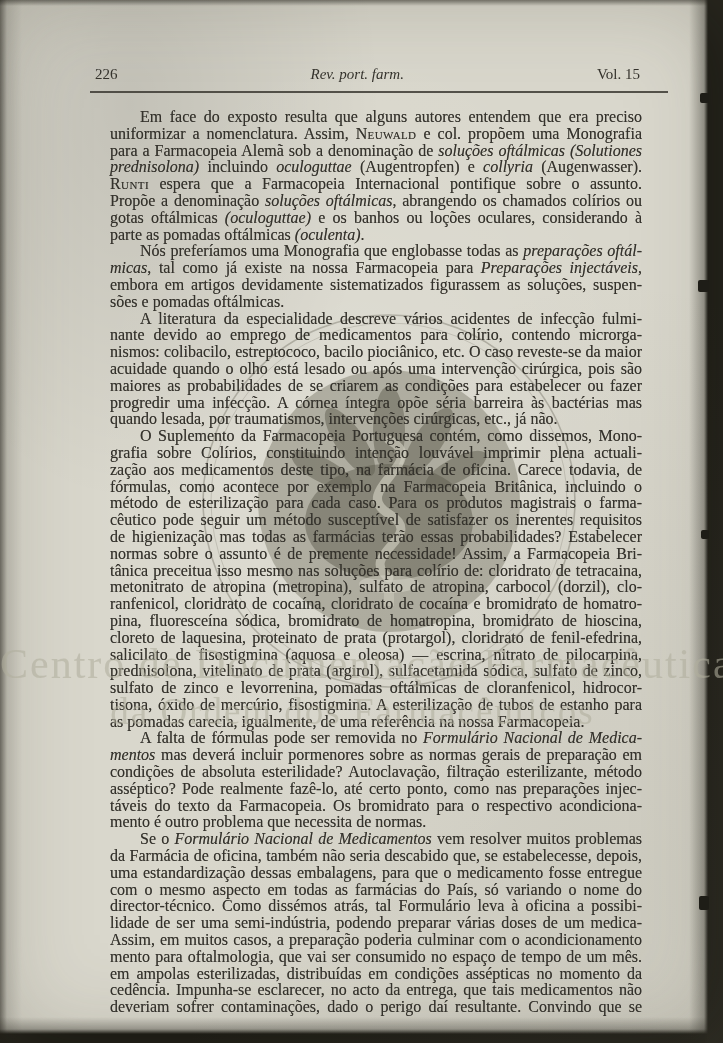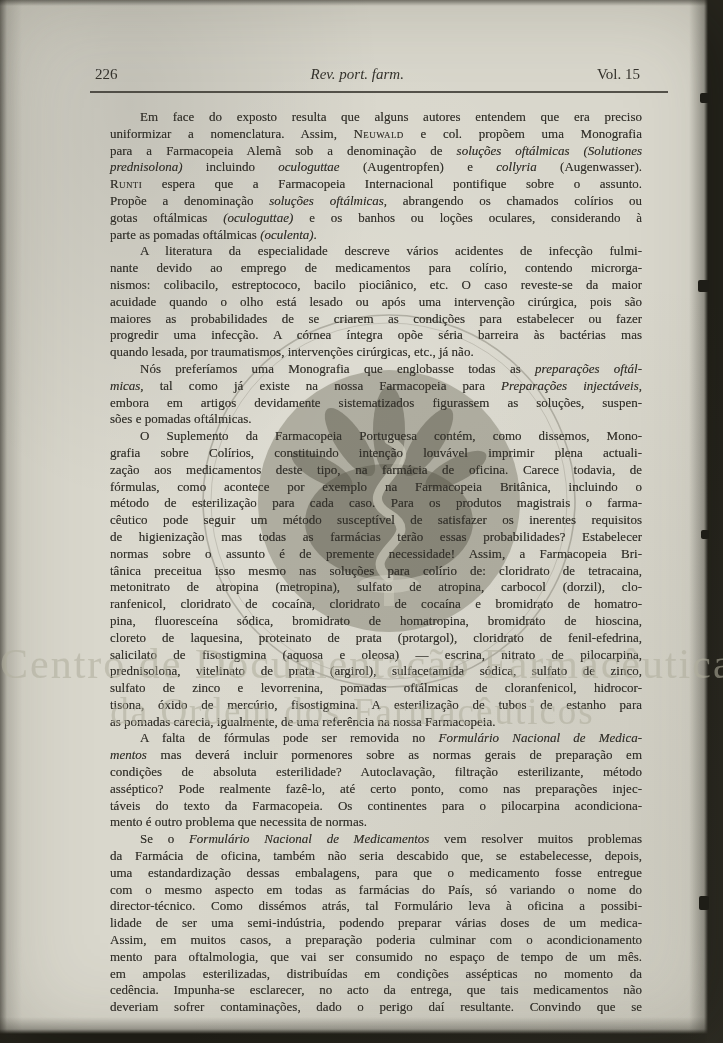--- a/index.html
+++ b/index.html
@@ -23,21 +23,21 @@
   }
   .header{
     position:absolute;top:66px;left:95px;width:545px;z-index:2;
     display:flex;justify-content:space-between;align-items:baseline;
     font-size:15px;color:#34322c;
   }
   .journal{font-style:italic;}
   .rule{position:absolute;top:91px;left:90px;width:578px;height:2px;background:#3c3a33;opacity:.85;z-index:2;}
   .body{
     position:absolute;top:109px;left:110px;width:532px;z-index:2;
-    font-size:13px;color:#34322c;
+    font-size:16px;color:#34322c;
     text-shadow:0 0 .4px rgba(52,50,42,.55);
   }
   .line{
     line-height:16.8px;height:16.8px;
     text-align:justify;text-align-last:justify;
     white-space:nowrap;
   }
   .line.indent{text-indent:30px;}
   .line.last{text-align-last:left;font-family:Liberation Serif, serif;}
   span.i{font-style:italic;}
@@ -94,33 +94,33 @@
         <div class="line indent"><span>Em face do exposto resulta que alguns autores entendem que era preciso</span></div>
         <div class="line"><span>uniformizar a nomenclatura. Assim, </span><span class="sc">Neuwald</span><span> e col. propõem uma Monografia</span></div>
         <div class="line"><span>para a Farmacopeia Alemã sob a denominação de </span><span class="i">soluções oftálmicas (Solutiones</span></div>
         <div class="line"><span class="i">prednisolona)</span><span> incluindo </span><span class="i">oculoguttae</span><span> (Augentropfen) e </span><span class="i">collyria</span><span> (Augenwasser).</span></div>
         <div class="line"><span class="sc">Runti</span><span> espera que a Farmacopeia Internacional pontifique sobre o assunto.</span></div>
         <div class="line"><span>Propõe a denominação </span><span class="i">soluções oftálmicas</span><span>, abrangendo os chamados colírios ou</span></div>
         <div class="line"><span>gotas oftálmicas </span><span class="i">(oculoguttae)</span><span> e os banhos ou loções oculares, considerando à</span></div>
         <div class="line last"><span>parte as pomadas oftálmicas </span><span class="i">(oculenta)</span><span>.</span></div>
       </div>
       <div>
+        <div class="line indent"><span>Nós preferíamos uma Monografia que englobasse todas as </span><span class="i">preparações oftál-</span></div>
+        <div class="line"><span class="i">micas</span><span>, tal como já existe na nossa Farmacopeia para </span><span class="i">Preparações injectáveis</span><span>,</span></div>
+        <div class="line"><span>embora em artigos devidamente sistematizados figurassem as soluções, suspen-</span></div>
+        <div class="line last"><span>sões e pomadas oftálmicas.</span></div>
+      </div>
+      <div>
         <div class="line indent"><span>A literatura da especialidade descreve vários acidentes de infecção fulmi-</span></div>
         <div class="line"><span>nante devido ao emprego de medicamentos para colírio, contendo microrga-</span></div>
         <div class="line"><span>nismos: colibacilo, estreptococo, bacilo piociânico, etc. O caso reveste-se da maior</span></div>
         <div class="line"><span>acuidade quando o olho está lesado ou após uma intervenção cirúrgica, pois são</span></div>
         <div class="line"><span>maiores as probabilidades de se criarem as condições para estabelecer ou fazer</span></div>
         <div class="line"><span>progredir uma infecção. A córnea íntegra opõe séria barreira às bactérias mas</span></div>
         <div class="line last"><span>quando lesada, por traumatismos, intervenções cirúrgicas, etc., já não.</span></div>
-      </div>
-      <div>
-        <div class="line indent"><span>Nós preferíamos uma Monografia que englobasse todas as </span><span class="i">preparações oftál-</span></div>
-        <div class="line"><span class="i">micas</span><span>, tal como já existe na nossa Farmacopeia para </span><span class="i">Preparações injectáveis</span><span>,</span></div>
-        <div class="line"><span>embora em artigos devidamente sistematizados figurassem as soluções, suspen-</span></div>
-        <div class="line last"><span>sões e pomadas oftálmicas.</span></div>
       </div>
       <div>
         <div class="line indent"><span>O Suplemento da Farmacopeia Portuguesa contém, como dissemos, Mono-</span></div>
         <div class="line"><span>grafia sobre Colírios, constituindo intenção louvável imprimir plena actuali-</span></div>
         <div class="line"><span>zação aos medicamentos deste tipo, na farmácia de oficina. Carece todavia, de</span></div>
         <div class="line"><span>fórmulas, como acontece por exemplo na Farmacopeia Britânica, incluindo o</span></div>
         <div class="line"><span>método de esterilização para cada caso. Para os produtos magistrais o farma-</span></div>
         <div class="line"><span>cêutico pode seguir um método susceptível de satisfazer os inerentes requisitos</span></div>
         <div class="line"><span>de higienização mas todas as farmácias terão essas probabilidades? Estabelecer</span></div>
         <div class="line"><span>normas sobre o assunto é de premente necessidade! Assim, a Farmacopeia Bri-</span></div>
@@ -133,21 +133,21 @@
         <div class="line"><span>prednisolona, vitelinato de prata (argirol), sulfacetamida sódica, sulfato de zinco,</span></div>
         <div class="line"><span>sulfato de zinco e levorrenina, pomadas oftálmicas de cloranfenicol, hidrocor-</span></div>
         <div class="line"><span>tisona, óxido de mercúrio, fisostigmina. A esterilização de tubos de estanho para</span></div>
         <div class="line last"><span>as pomadas carecia, igualmente, de uma referência na nossa Farmacopeia.</span></div>
       </div>
       <div>
         <div class="line indent"><span>A falta de fórmulas pode ser removida no </span><span class="i">Formulário Nacional de Medica-</span></div>
         <div class="line"><span class="i">mentos</span><span> mas deverá incluir pormenores sobre as normas gerais de preparação em</span></div>
         <div class="line"><span>condições de absoluta esterilidade? Autoclavação, filtração esterilizante, método</span></div>
         <div class="line"><span>asséptico? Pode realmente fazê-lo, até certo ponto, como nas preparações injec-</span></div>
-        <div class="line"><span>táveis do texto da Farmacopeia. Os continentes para o pilocarpina acondiciona-</span></div>
+        <div class="line"><span>táveis do texto da Farmacopeia. Os bromidrato para o respectivo acondiciona-</span></div>
         <div class="line last"><span>mento é outro problema que necessita de normas.</span></div>
       </div>
       <div>
         <div class="line indent"><span>Se o </span><span class="i">Formulário Nacional de Medicamentos</span><span> vem resolver muitos problemas</span></div>
         <div class="line"><span>da Farmácia de oficina, também não seria descabido que, se estabelecesse, depois,</span></div>
         <div class="line"><span>uma estandardização dessas embalagens, para que o medicamento fosse entregue</span></div>
         <div class="line"><span>com o mesmo aspecto em todas as farmácias do País, só variando o nome do</span></div>
         <div class="line"><span>director-técnico. Como dissémos atrás, tal Formulário leva à oficina a possibi-</span></div>
         <div class="line"><span>lidade de ser uma semi-indústria, podendo preparar várias doses de um medica-</span></div>
         <div class="line"><span>Assim, em muitos casos, a preparação poderia culminar com o acondicionamento</span></div>

